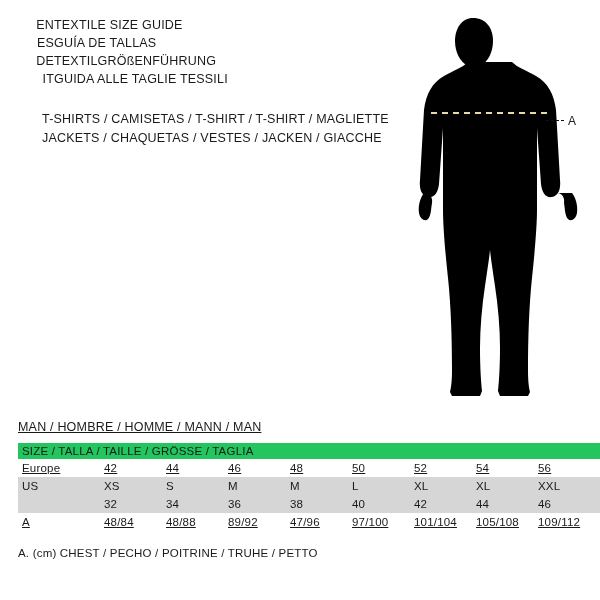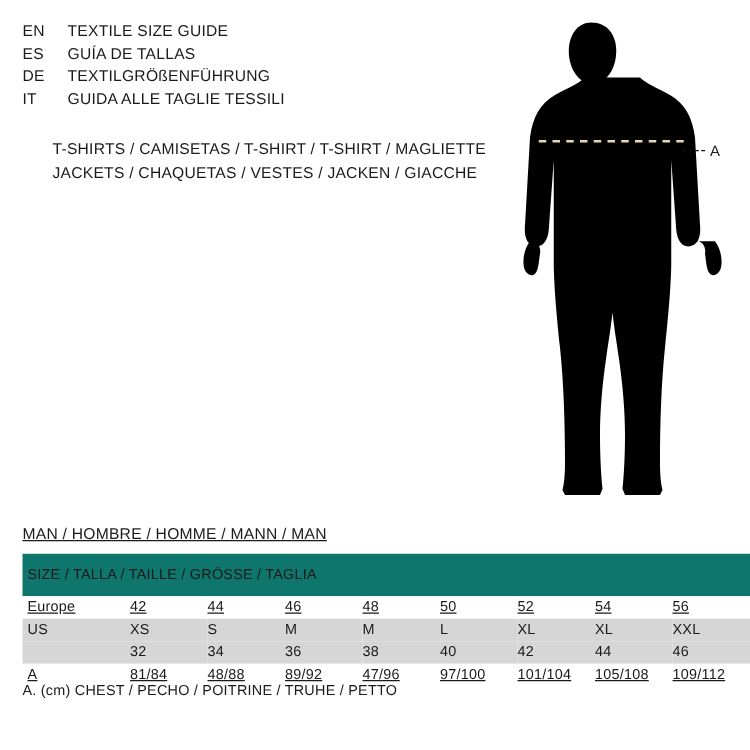--- a/index.html
+++ b/index.html
@@ -25,20 +25,21 @@
     position: absolute;
     left: 18px;
     top: 16px;
     width: 400px;
   }
   .lang-row {
     display: flex;
     align-items: baseline;
     height: 18px;
     line-height: 18px;
+    text-align: right;
   }
   .lang-code {
     width: 36px;
     font-size: 12.5px;
     letter-spacing: 0.2px;
   }
   .lang-text {
     font-size: 12.5px;
     letter-spacing: 0.2px;
   }
@@ -109,22 +110,22 @@
   table.size-table td {
     padding: 0 0 0 0;
     height: 18px;
     vertical-align: middle;
     letter-spacing: 0.2px;
   }
   table.size-table td.label {
     padding-left: 4px;
   }
   tr.row-head td {
-    background: #0f766e;
-    height: 34px;
+    background: #22c55e;
+    height: 16px;
   }
   tr.row-light td {
     background: #ffffff;
     text-decoration: underline;
   }
   tr.row-grey td {
     background: #d6d6d6;
     margin-top: 45px;
   }
   .col-label { width: 86px; }
@@ -263,21 +264,21 @@
           <td>34</td>
           <td>36</td>
           <td>38</td>
           <td>40</td>
           <td>42</td>
           <td>44</td>
           <td>46</td>
         </tr>
         <tr class="row-light">
           <td class="label">A</td>
-          <td>81/84</td>
+          <td>48/84</td>
           <td>48/88</td>
           <td>89/92</td>
           <td>47/96</td>
           <td>97/100</td>
           <td>101/104</td>
           <td>105/108</td>
           <td>109/112</td>
         </tr>
       </tbody>
     </table>

